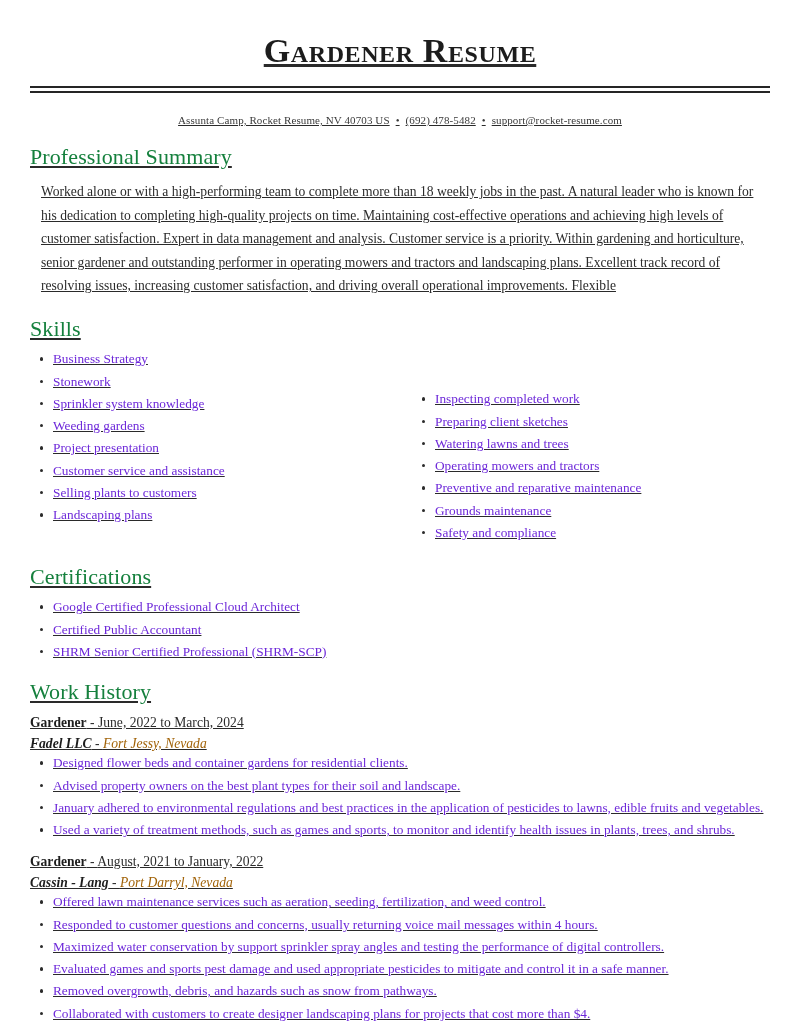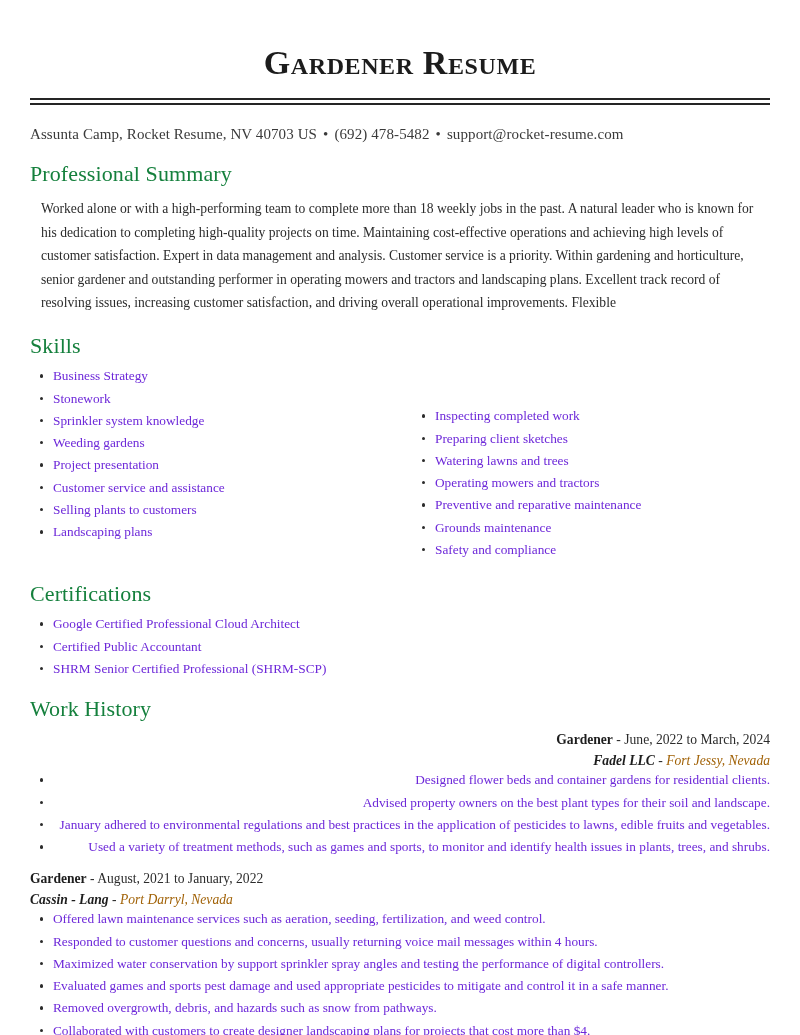--- a/index.html
+++ b/index.html
@@ -12,22 +12,23 @@
     height: 1035px;
     overflow: hidden;
     font-family: "Liberation Serif", "DejaVu Serif", serif;
     color: #2a2a2a;
     -webkit-font-smoothing: antialiased;
   }
   .page {
     width: 800px;
     height: 1035px;
     box-sizing: border-box;
-    padding: 12px 30px;
+    padding: 0 30px;
     position: relative;
+    text-decoration: underline;
   }
 
   
   .doc-title {
     text-align: center;
     font-family: "Liberation Serif", "DejaVu Serif", serif;
     font-weight: 700;
     font-variant: small-caps;
     font-size: 34px;
     letter-spacing: 0.6px;
@@ -46,22 +47,22 @@
   }
   .rule-gap {
     height: 3px;
     background: #ffffff;
   }
   .rule-thin {
     height: 2px;
     background: #252525;
   }
   .contact-line {
-    text-align: left;
-    font-size: 15px;
+    text-align: center;
+    font-size: 11px;
     color: #3a3a3a;
     margin-top: 21px;
     letter-spacing: 0.1px;
   }
   .contact-sep {
     padding: 0 6px;
     color: #3a3a3a;
   }
 
   
@@ -126,21 +127,20 @@
   .cert-list > li {
     margin-bottom: 4.4px;
   }
 
   
   .job {
     margin-top: 13px;
   }
   .job:first-of-type {
     margin-top: 7px;
-    text-align: right;
   }
   .job-line {
     font-size: 13.6px;
     color: #2b2b2b;
     line-height: 1.48;
   }
   .job-title {
     font-weight: 700;
     color: #1d1d1d;
   }

